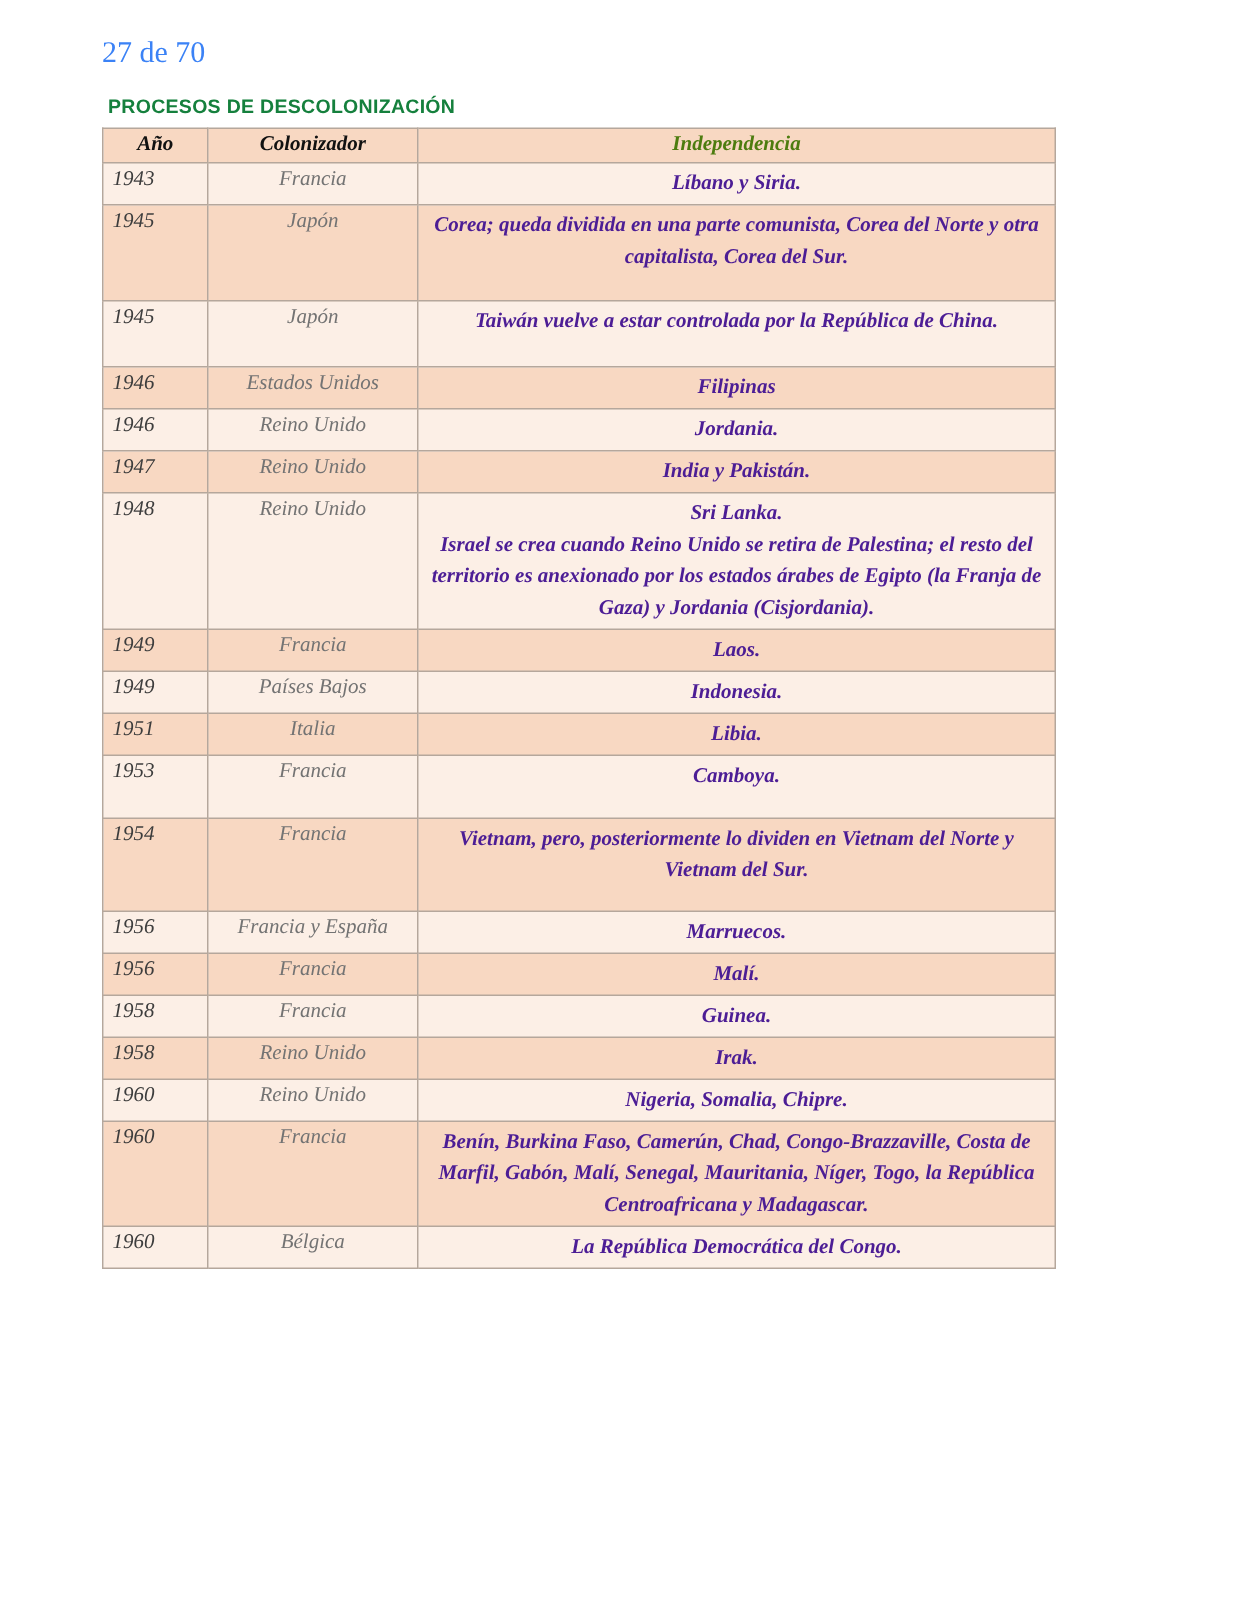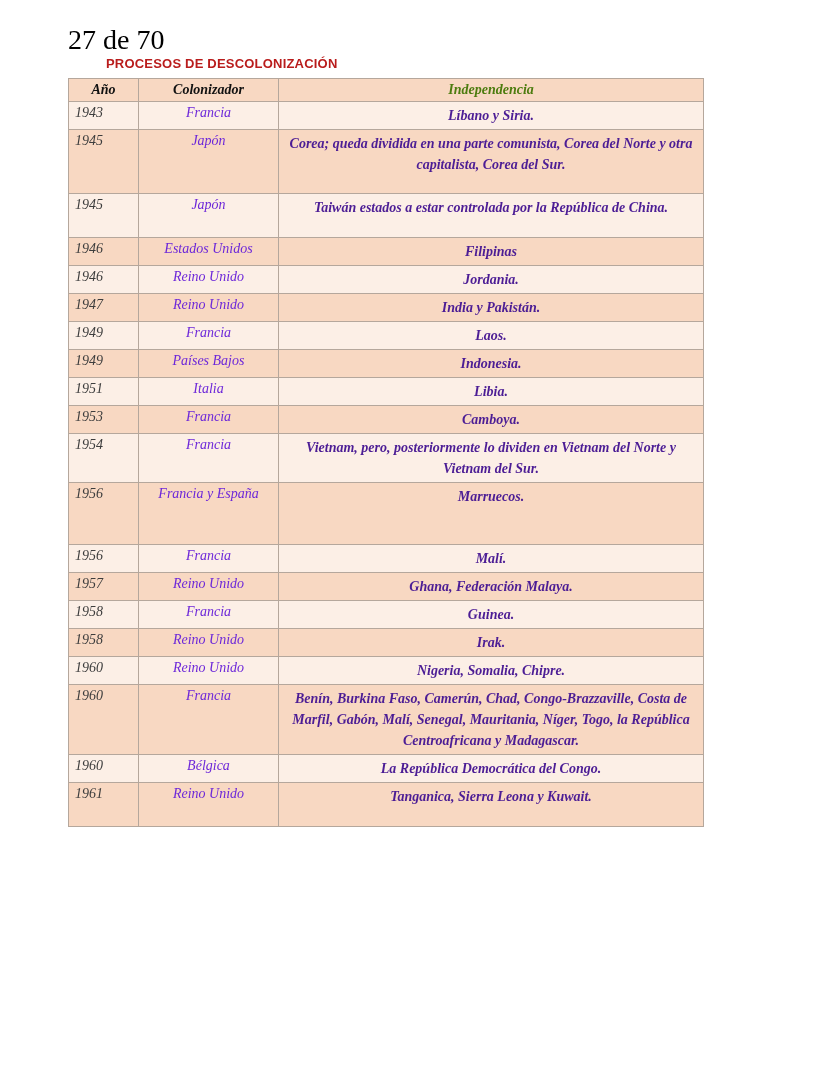--- a/index.html
+++ b/index.html
@@ -3,25 +3,26 @@
 <meta charset="utf-8">
 <style>
   html,body{margin:0;padding:0;}
   body{
     width:828px;height:1071px;background:#ffffff;
     font-family:"Liberation Serif", serif;
     -webkit-font-smoothing:antialiased;
   }
   .page{padding:24px 0 0 68px;}
   .page-number{
-    font-size:28px;color:#000000;font-family:"Liberation Serif",serif;
+    font-size:20px;color:#3b82f6;font-family:"Liberation Serif",serif;
+    margin-bottom:16px;
   }
   .doc-title{
     font-family:"Liberation Sans",sans-serif;font-weight:700;
-    font-size:13px;color:#b91c1c;margin:0 0 7px 38px;letter-spacing:.2px;
+    font-size:13px;color:#15803d;margin:0 0 7px 4px;letter-spacing:.2px;
   }
   table.decol{
     border-collapse:collapse;width:635px;table-layout:fixed;
   }
   table.decol th, table.decol td{
     border:1px solid #b5a79c;
     padding:3px 6px;
     font-size:14px;
     vertical-align:top;
     box-sizing:border-box;
@@ -34,21 +35,21 @@
   th{font-weight:700;font-style:italic;color:#111;text-align:center;font-size:14.5px;}
   th.h-independence{color:#4d7c0f;}
 
   tbody tr:nth-child(odd){background:#fcefe6;}
   tbody tr:nth-child(even){background:#f8d8c2;}
 
   td.col-year{
     font-style:italic;color:#3d3d3d;
   }
   td.col-colonizer{
-    text-align:center;font-style:italic;color:#6d28d9;
+    text-align:center;font-style:italic;color:#737373;
   }
   td.col-independence{
     text-align:center;font-weight:700;font-style:italic;color:#4c1d95;
     white-space:pre-line;line-height:1.5;
   }
 
   
   tbody tr:nth-child(2)  td{height:64px;}
   tbody tr:nth-child(3)  td{height:44px;}
   tbody tr:nth-child(11) td{height:42px;}
@@ -85,36 +86,42 @@
           <td class="col-independence">Líbano y Siria.</td>
         </tr>
         <tr>
           <td class="col-year">1945</td>
           <td class="col-colonizer">Japón</td>
           <td class="col-independence">Corea; queda dividida en una parte comunista, Corea del Norte y otra capitalista, Corea del Sur.</td>
         </tr>
         <tr>
           <td class="col-year">1945</td>
           <td class="col-colonizer">Japón</td>
-          <td class="col-independence">Taiwán estados a estar controlada por la República de China.</td>
+          <td class="col-independence">Taiwán vuelve a estar controlada por la República de China.</td>
         </tr>
         <tr>
           <td class="col-year">1946</td>
           <td class="col-colonizer">Estados Unidos</td>
           <td class="col-independence">Filipinas</td>
         </tr>
         <tr>
           <td class="col-year">1946</td>
           <td class="col-colonizer">Reino Unido</td>
           <td class="col-independence">Jordania.</td>
         </tr>
         <tr>
           <td class="col-year">1947</td>
           <td class="col-colonizer">Reino Unido</td>
           <td class="col-independence">India y Pakistán.</td>
+        </tr>
+        <tr>
+          <td class="col-year">1948</td>
+          <td class="col-colonizer">Reino Unido</td>
+          <td class="col-independence">Sri Lanka.
+Israel se crea cuando Reino Unido se retira de Palestina; el resto del territorio es anexionado por los estados árabes de Egipto (la Franja de Gaza) y Jordania (Cisjordania).</td>
         </tr>
         <tr>
           <td class="col-year">1949</td>
           <td class="col-colonizer">Francia</td>
           <td class="col-independence">Laos.</td>
         </tr>
         <tr>
           <td class="col-year">1949</td>
           <td class="col-colonizer">Países Bajos</td>
           <td class="col-independence">Indonesia.</td>
@@ -138,25 +145,20 @@
           <td class="col-year">1956</td>
           <td class="col-colonizer">Francia y España</td>
           <td class="col-independence">Marruecos.</td>
         </tr>
         <tr>
           <td class="col-year">1956</td>
           <td class="col-colonizer">Francia</td>
           <td class="col-independence">Malí.</td>
         </tr>
         <tr>
-          <td class="col-year">1957</td>
-          <td class="col-colonizer">Reino Unido</td>
-          <td class="col-independence">Ghana, Federación Malaya.</td>
-        </tr>
-        <tr>
           <td class="col-year">1958</td>
           <td class="col-colonizer">Francia</td>
           <td class="col-independence">Guinea.</td>
         </tr>
         <tr>
           <td class="col-year">1958</td>
           <td class="col-colonizer">Reino Unido</td>
           <td class="col-independence">Irak.</td>
         </tr>
         <tr>
@@ -167,20 +169,15 @@
         <tr>
           <td class="col-year">1960</td>
           <td class="col-colonizer">Francia</td>
           <td class="col-independence">Benín, Burkina Faso, Camerún, Chad, Congo-Brazzaville, Costa de Marfil, Gabón, Malí, Senegal, Mauritania, Níger, Togo, la República Centroafricana y Madagascar.</td>
         </tr>
         <tr>
           <td class="col-year">1960</td>
           <td class="col-colonizer">Bélgica</td>
           <td class="col-independence">La República Democrática del Congo.</td>
         </tr>
-        <tr>
-          <td class="col-year">1961</td>
-          <td class="col-colonizer">Reino Unido</td>
-          <td class="col-independence">Tanganica, Sierra Leona y Kuwait.</td>
-        </tr>
       </tbody>
   </table>
 </div>
 
 </body></html>

